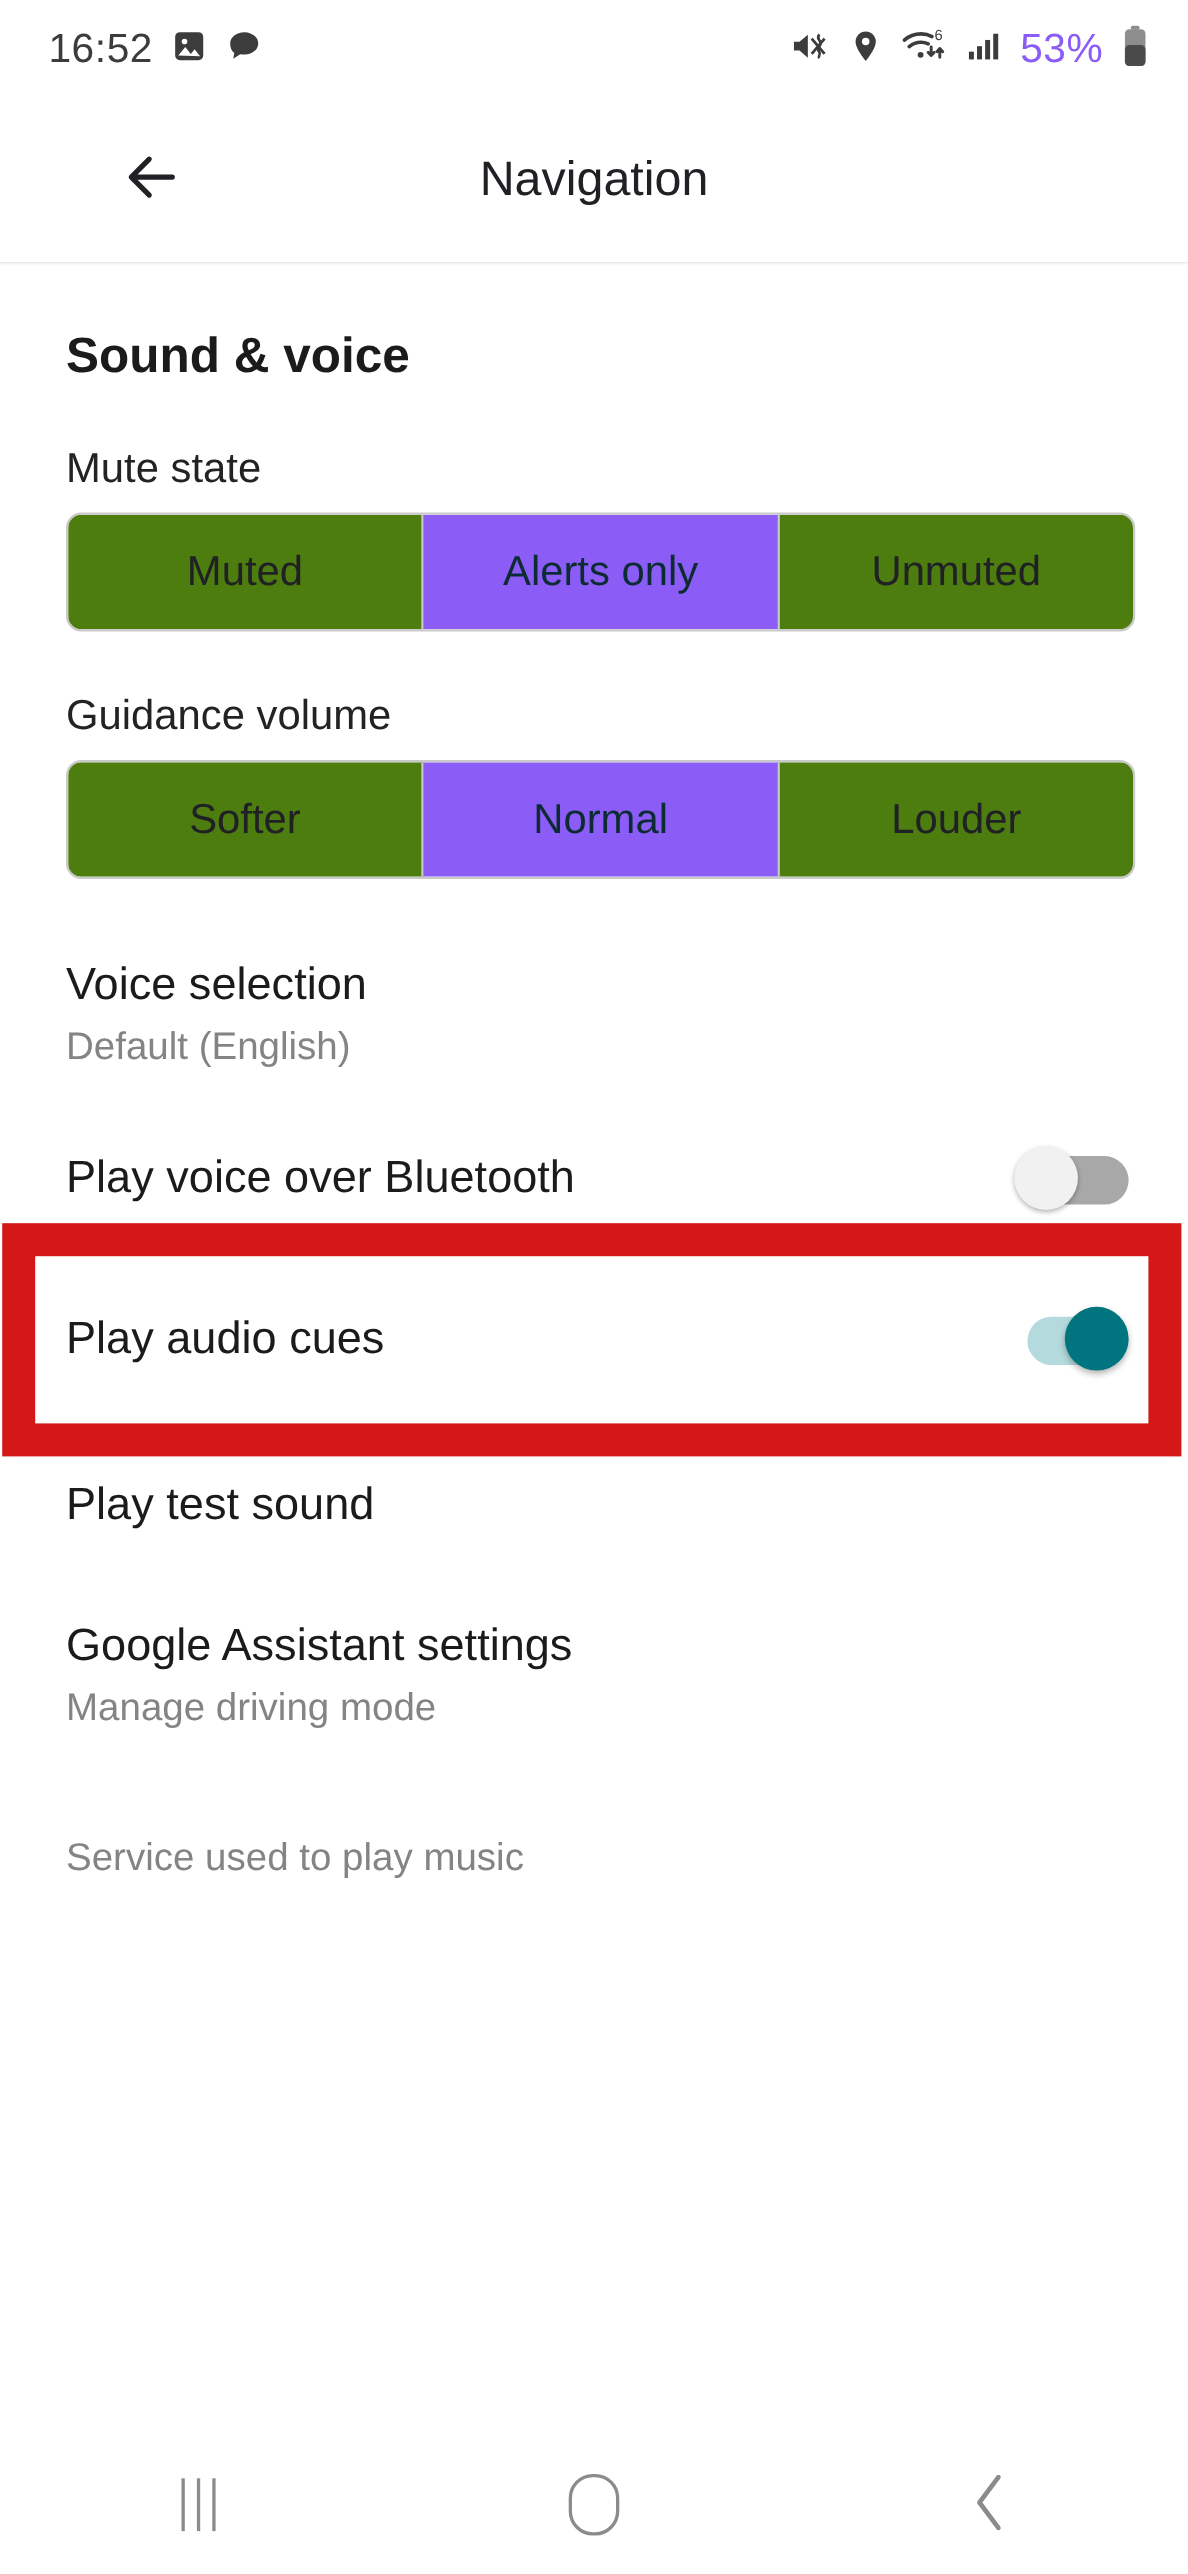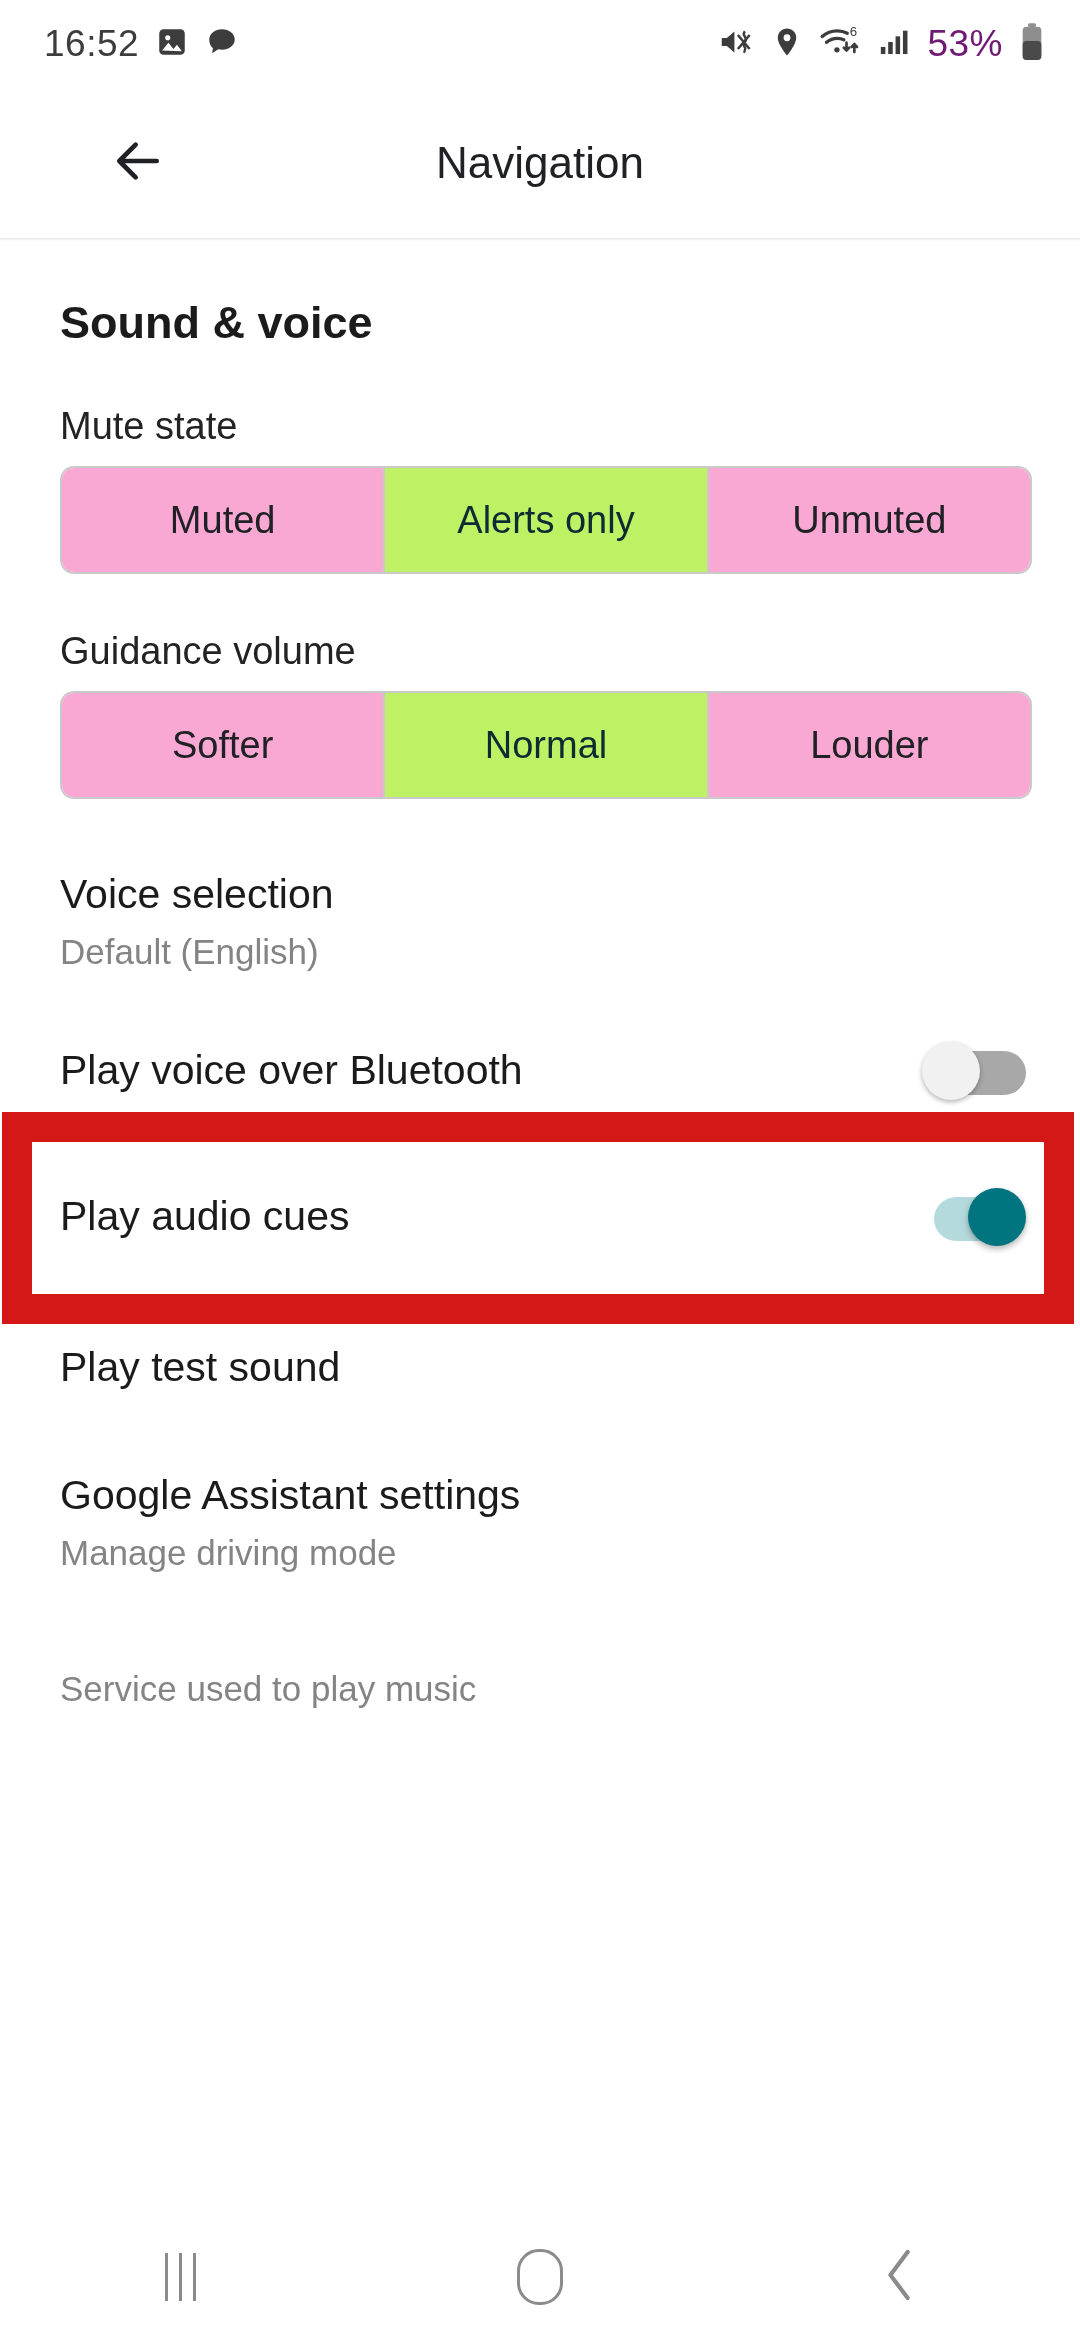--- a/index.html
+++ b/index.html
@@ -15,21 +15,21 @@
   .statusbar{
     position:relative;
     height:88px;
     display:flex; align-items:center;
     padding:0 34px 0 44px;
     background:#ffffff;
   }
   .sb-left{ display:flex; align-items:center; gap:16px; }
   .sb-clock{ font-size:37px; color:#3c3c3c; letter-spacing:.5px; }
   .sb-right{ margin-left:auto; display:flex; align-items:center; gap:15px; }
-  .sb-batt-text{ font-size:37px; color:#701a75; letter-spacing:.5px; }
+  .sb-batt-text{ font-size:37px; color:#8b5cf6; letter-spacing:.5px; }
   .ic{ display:block; }
 
   
   .appbar{
     position:relative;
     height:150px;
     display:flex; align-items:center;
     background:#ffffff;
     padding-left:46px;
   }
@@ -68,24 +68,24 @@
     border:2px solid #c9c9c9;
     border-radius:14px;
     overflow:hidden;
     background:#ffffff;
   }
   .seg{
     flex:1 1 0;
     display:flex; align-items:center; justify-content:center;
     font-size:38px; color:#202124;
     border-right:2px solid #c9c9c9;
-    background:#f9a8d4;
+    background:#4d7c0f;
   }
   .seg:last-child{ border-right:none; }
-  .seg.selected{ background:#bef264; color:#0d2b33; }
+  .seg.selected{ background:#8b5cf6; color:#0d2b33; }
 
   
   .row{
     display:flex; align-items:center;
     padding:0 48px;
     min-height:116px;
     background:#ffffff;
   }
   .row-texts{ flex:1 1 auto; padding:28px 0; }
   .row-title{ font-size:41px; color:#1b1b1b; line-height:1.15; }

